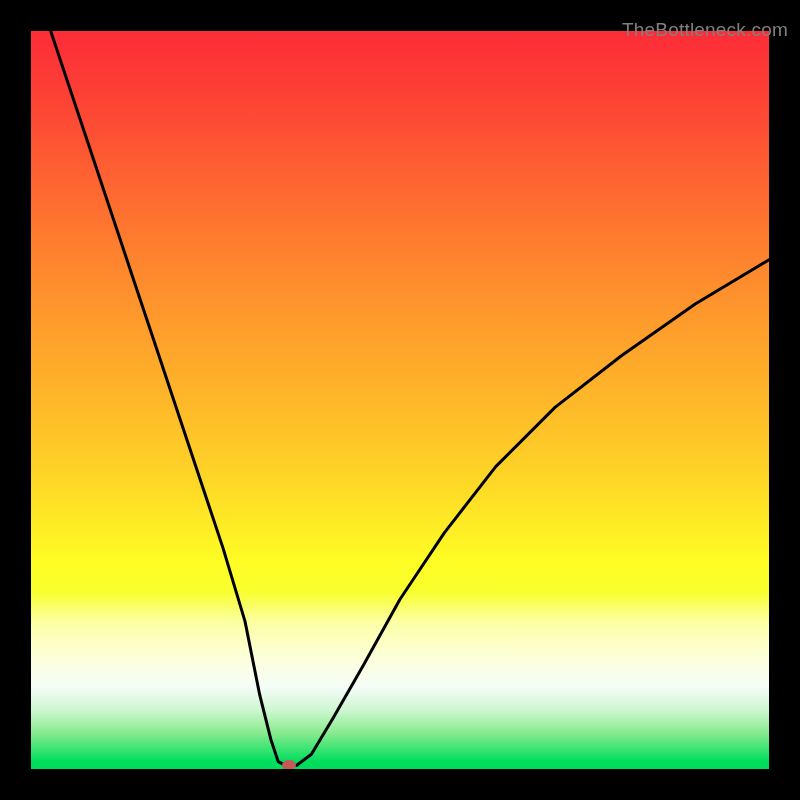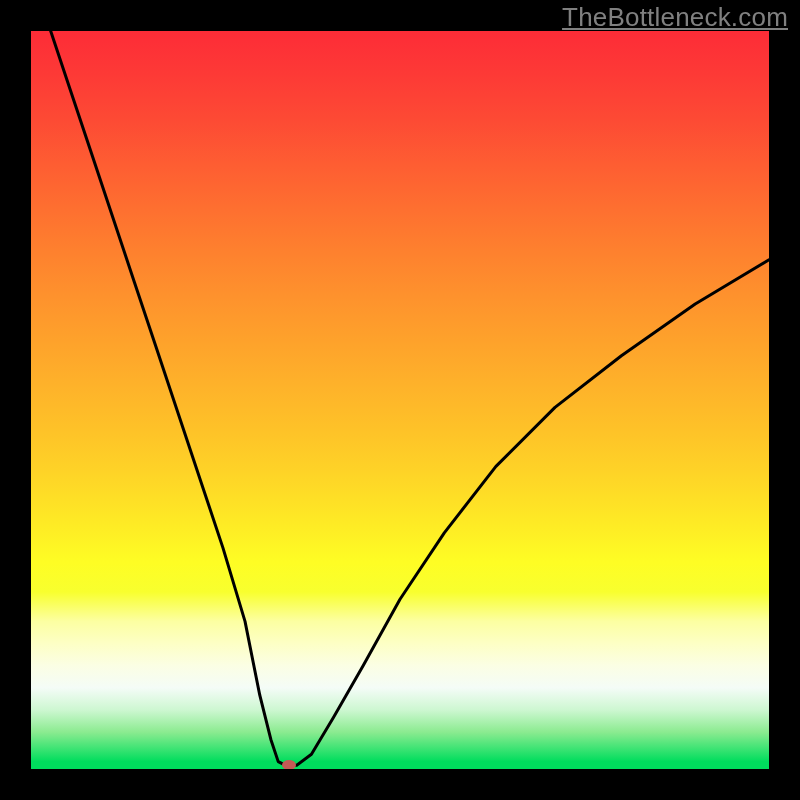--- a/index.html
+++ b/index.html
@@ -11,28 +11,27 @@
     font-family: Arial, Helvetica, sans-serif;
   }
   .container {
     position: relative;
     width: 800px;
     height: 800px;
     background: #000000;
   }
   .attribution {
     position: absolute;
-    top: 2px;
+    top: 19px;
     right: 12px;
-    font-size: 26px;
+    font-size: 19px;
     font-weight: 500;
     color: #808080;
     letter-spacing: 0.2px;
     z-index: 10;
-    text-decoration: underline;
   }
   .plot-area {
     position: absolute;
     left: 31px;
     top: 31px;
     width: 738px;
     height: 738px;
     overflow: hidden;
   }
   .gradient-bg {

